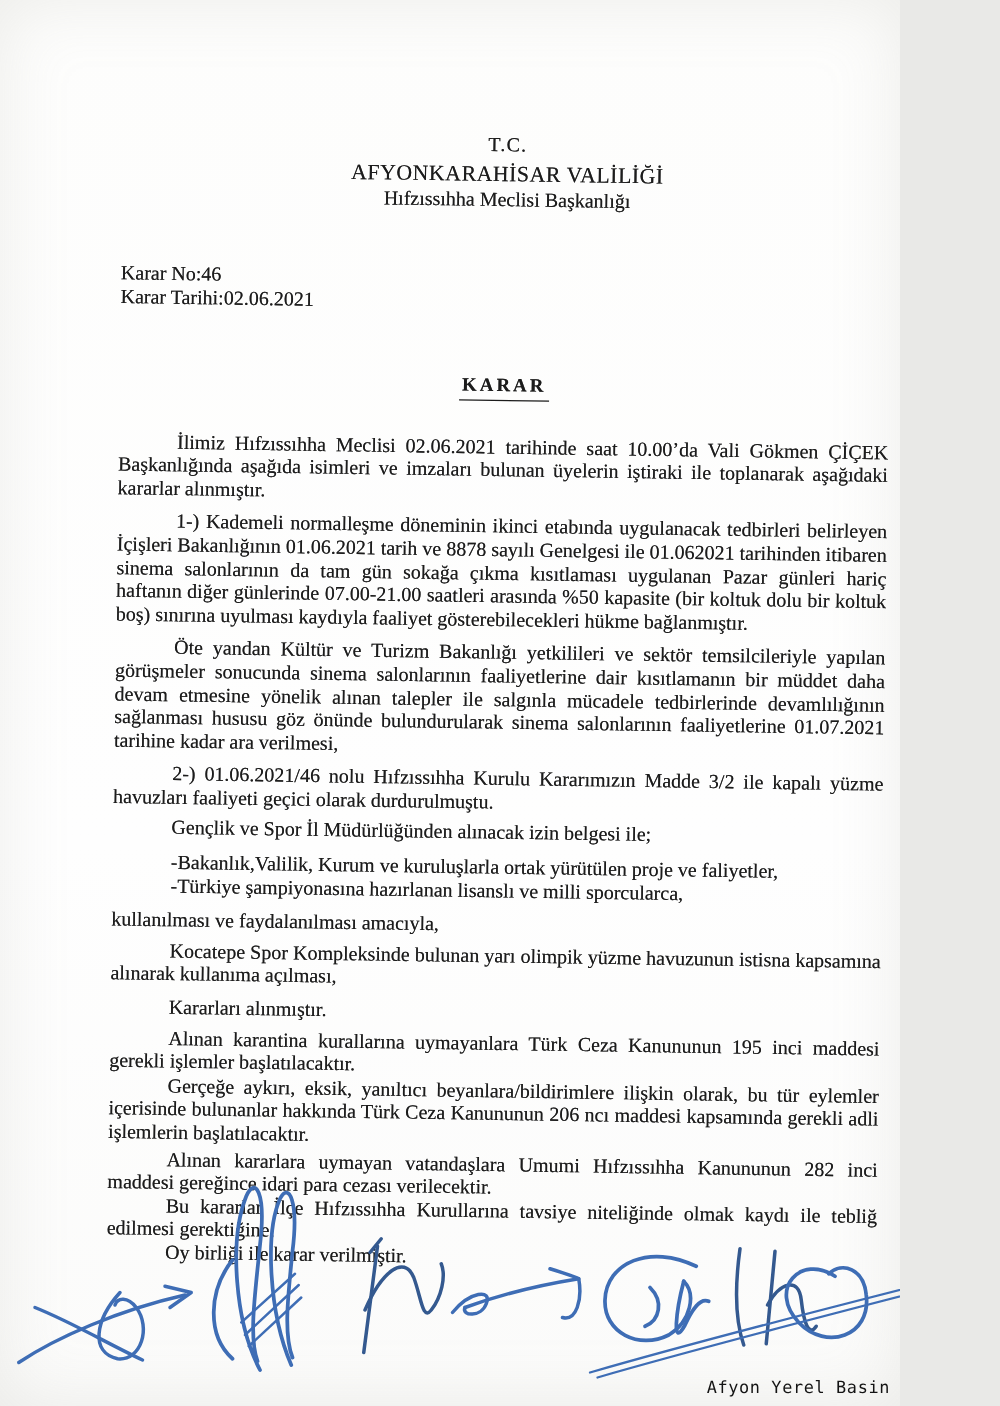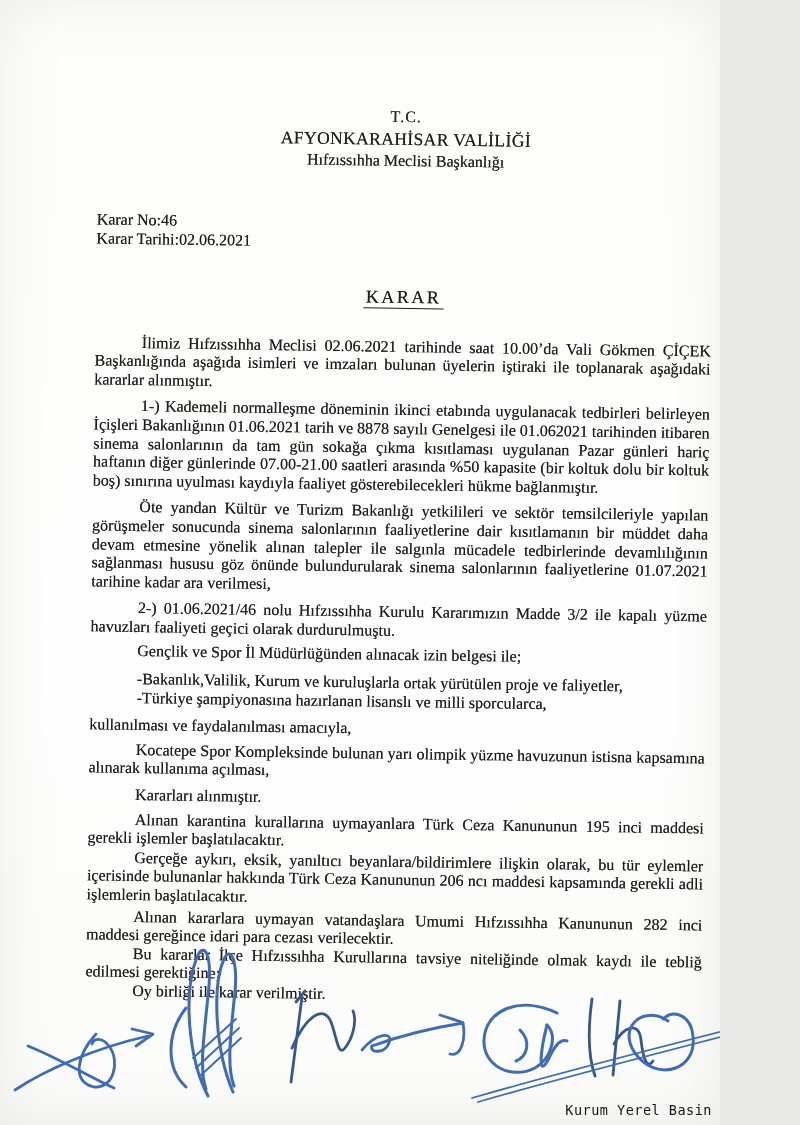--- a/index.html
+++ b/index.html
@@ -21,22 +21,22 @@
     text-shadow:0 0 .35px rgba(25,25,25,.75);
   }
   .hdr{text-align:center;padding-top:106px;}
   .hdr .l1{font-size:16px;line-height:22px;letter-spacing:1px;}
   .hdr .l2{font-size:17.5px;line-height:22px;letter-spacing:.4px;}
   .hdr .l3{font-size:16px;line-height:22px;}
   .meta{margin-top:42px;line-height:19px;}
   .meta div{margin:0;}
   .title-wrap{margin-top:36px;text-align:center;}
   .title-wrap span{
-    display:inline-block;font-size:18px;font-weight:normal;letter-spacing:2.5px;
-    border-bottom:1.6px solid #1c1c1c;padding:0 2px 1px 2px;
+    display:inline-block;font-size:15px;font-weight:bold;letter-spacing:2.5px;
+    border-bottom:1.6px solid #1c1c1c;padding:0 2px 1px 2px;margin-top:12px;
   }
   .bodytxt{margin-top:29px;}
   .bodytxt p{margin:0;}
   .ind{text-indent:47px;}
   .jst{text-align:justify;}
   .mb8{margin-bottom:8px!important;} .mb5{margin-bottom:5px!important;}
   .mb10{margin-bottom:10px!important;} .mb0{margin-bottom:0!important;}
   .mb9{margin-bottom:9px!important;} .mb6{margin-bottom:6px!important;}
   .mb1{margin-bottom:1px!important;} .mb3{margin-bottom:3px!important;}
   .sigs{position:absolute;left:0;top:0;width:800px;height:1125px;pointer-events:none;}
@@ -137,14 +137,14 @@
 
     <g stroke="#2e3a50" stroke-width="3.4">
       <path d="M763,988 C737,1000 719,1030 728,1056 C734,1074 753,1078 761,1063"></path>
       <path d="M748,984 C741,1018 741,1058 752,1086"></path>
       <path d="M722,1042 C745,1021 769,1030 758,1052 C748,1072 721,1066 728,1046"></path>
       <path d="M769,996 C760,1030 756,1062 765,1082"></path>
       <path d="M791,988 C793,992 792,997 789,1001" stroke-width="2.4"></path>
     </g>
   </svg>
 
-  <div class="watermark">Kurum Yerel Basin</div>
+  <div class="watermark">Afyon Yerel Basin</div>
 </div>
 
 </body></html>

